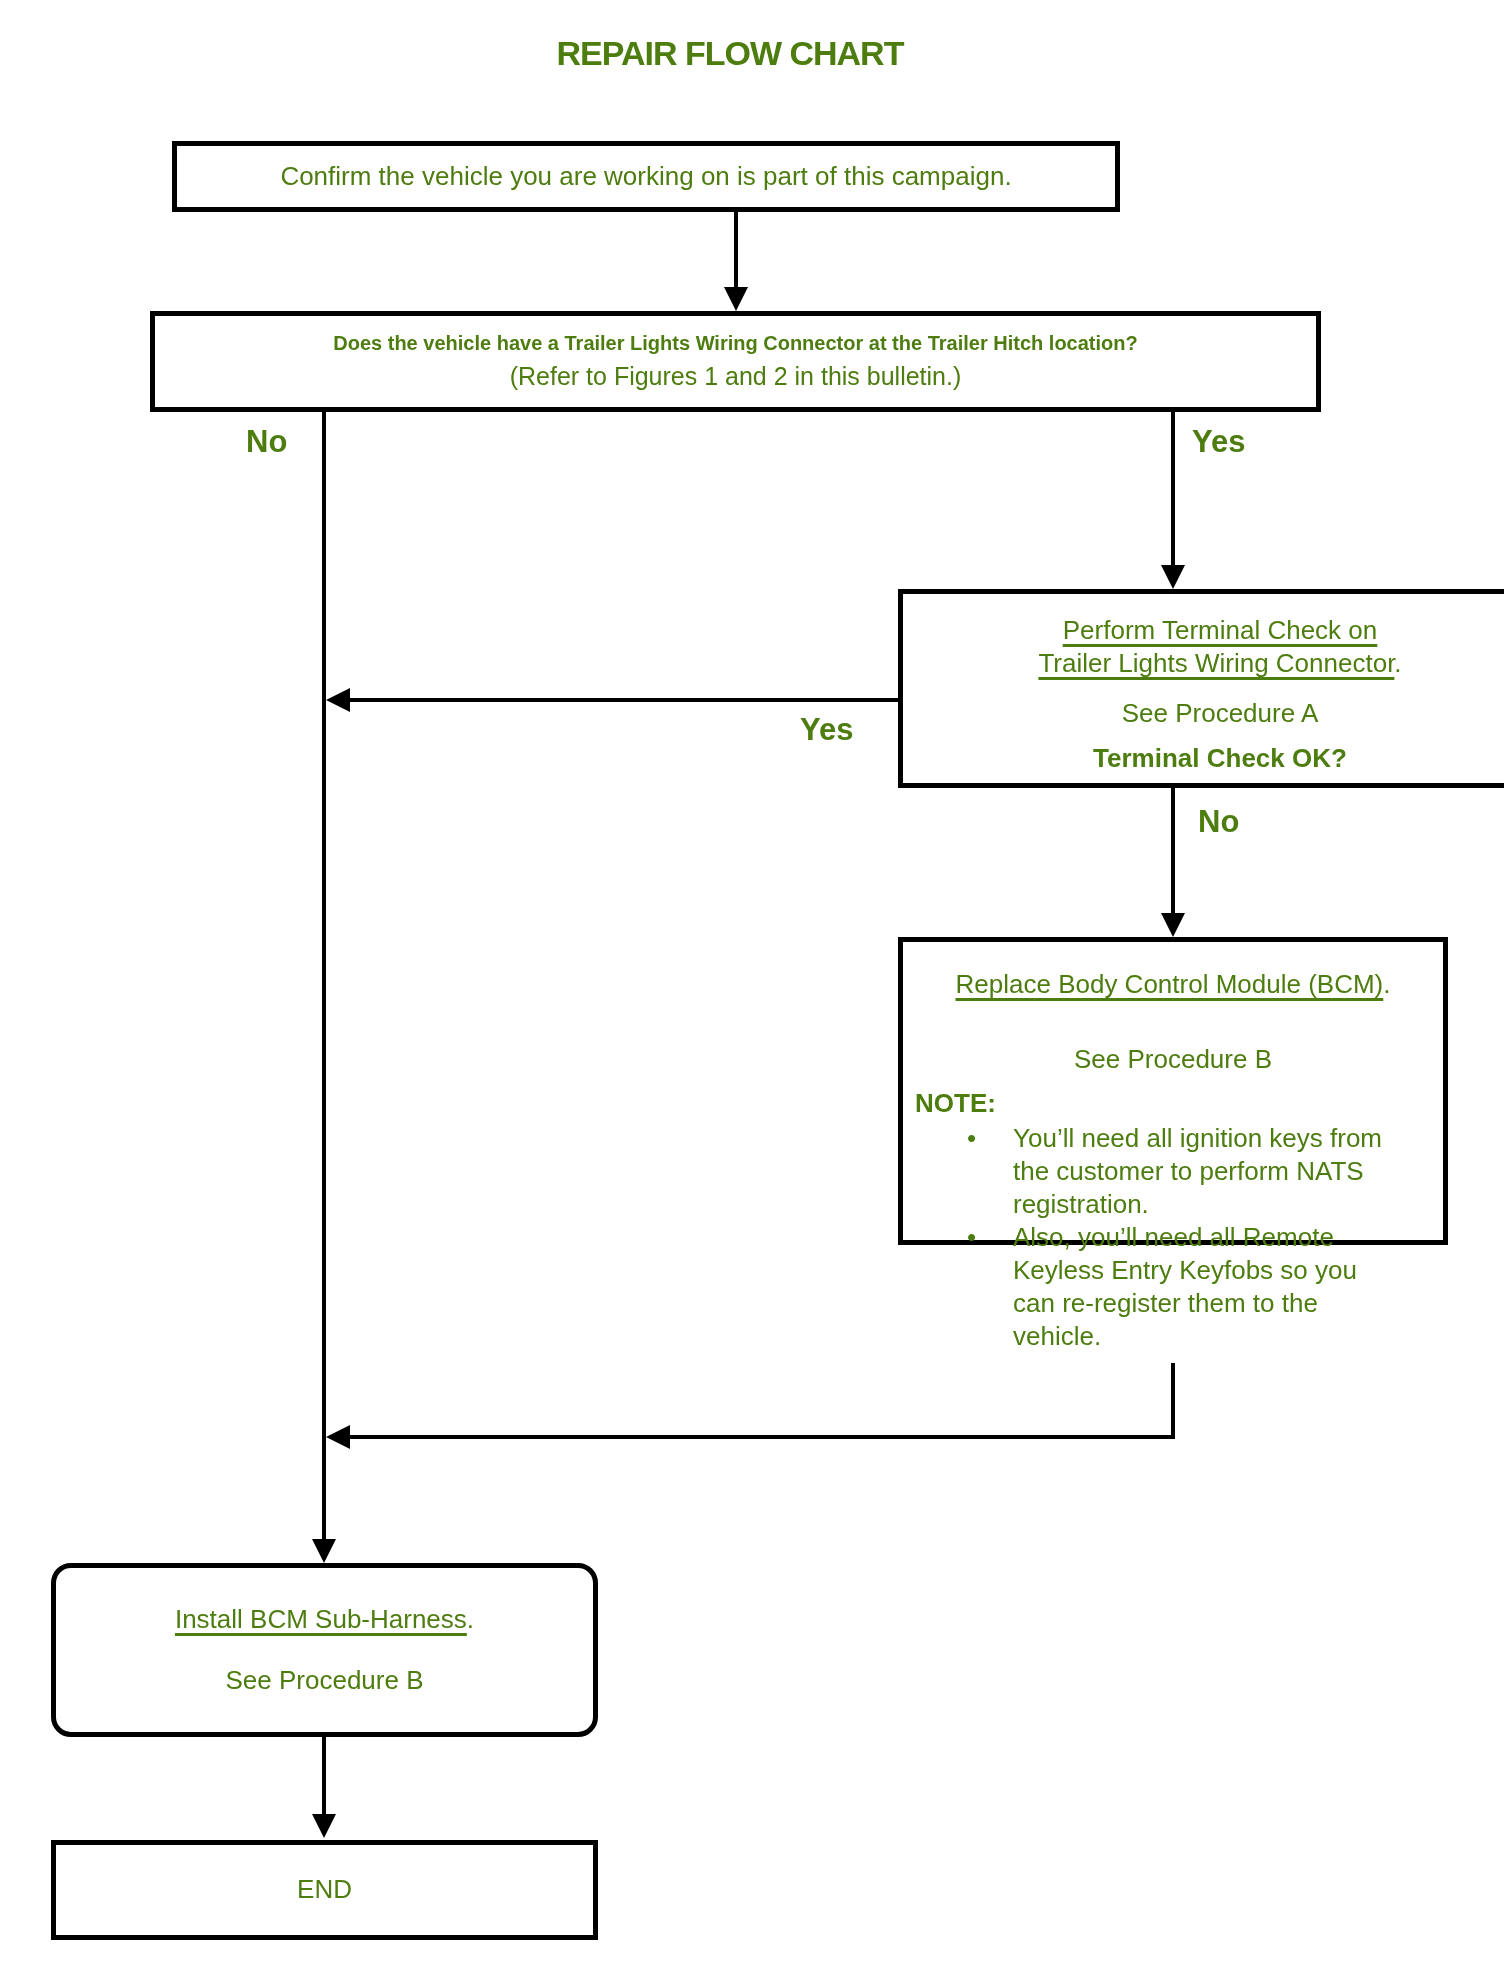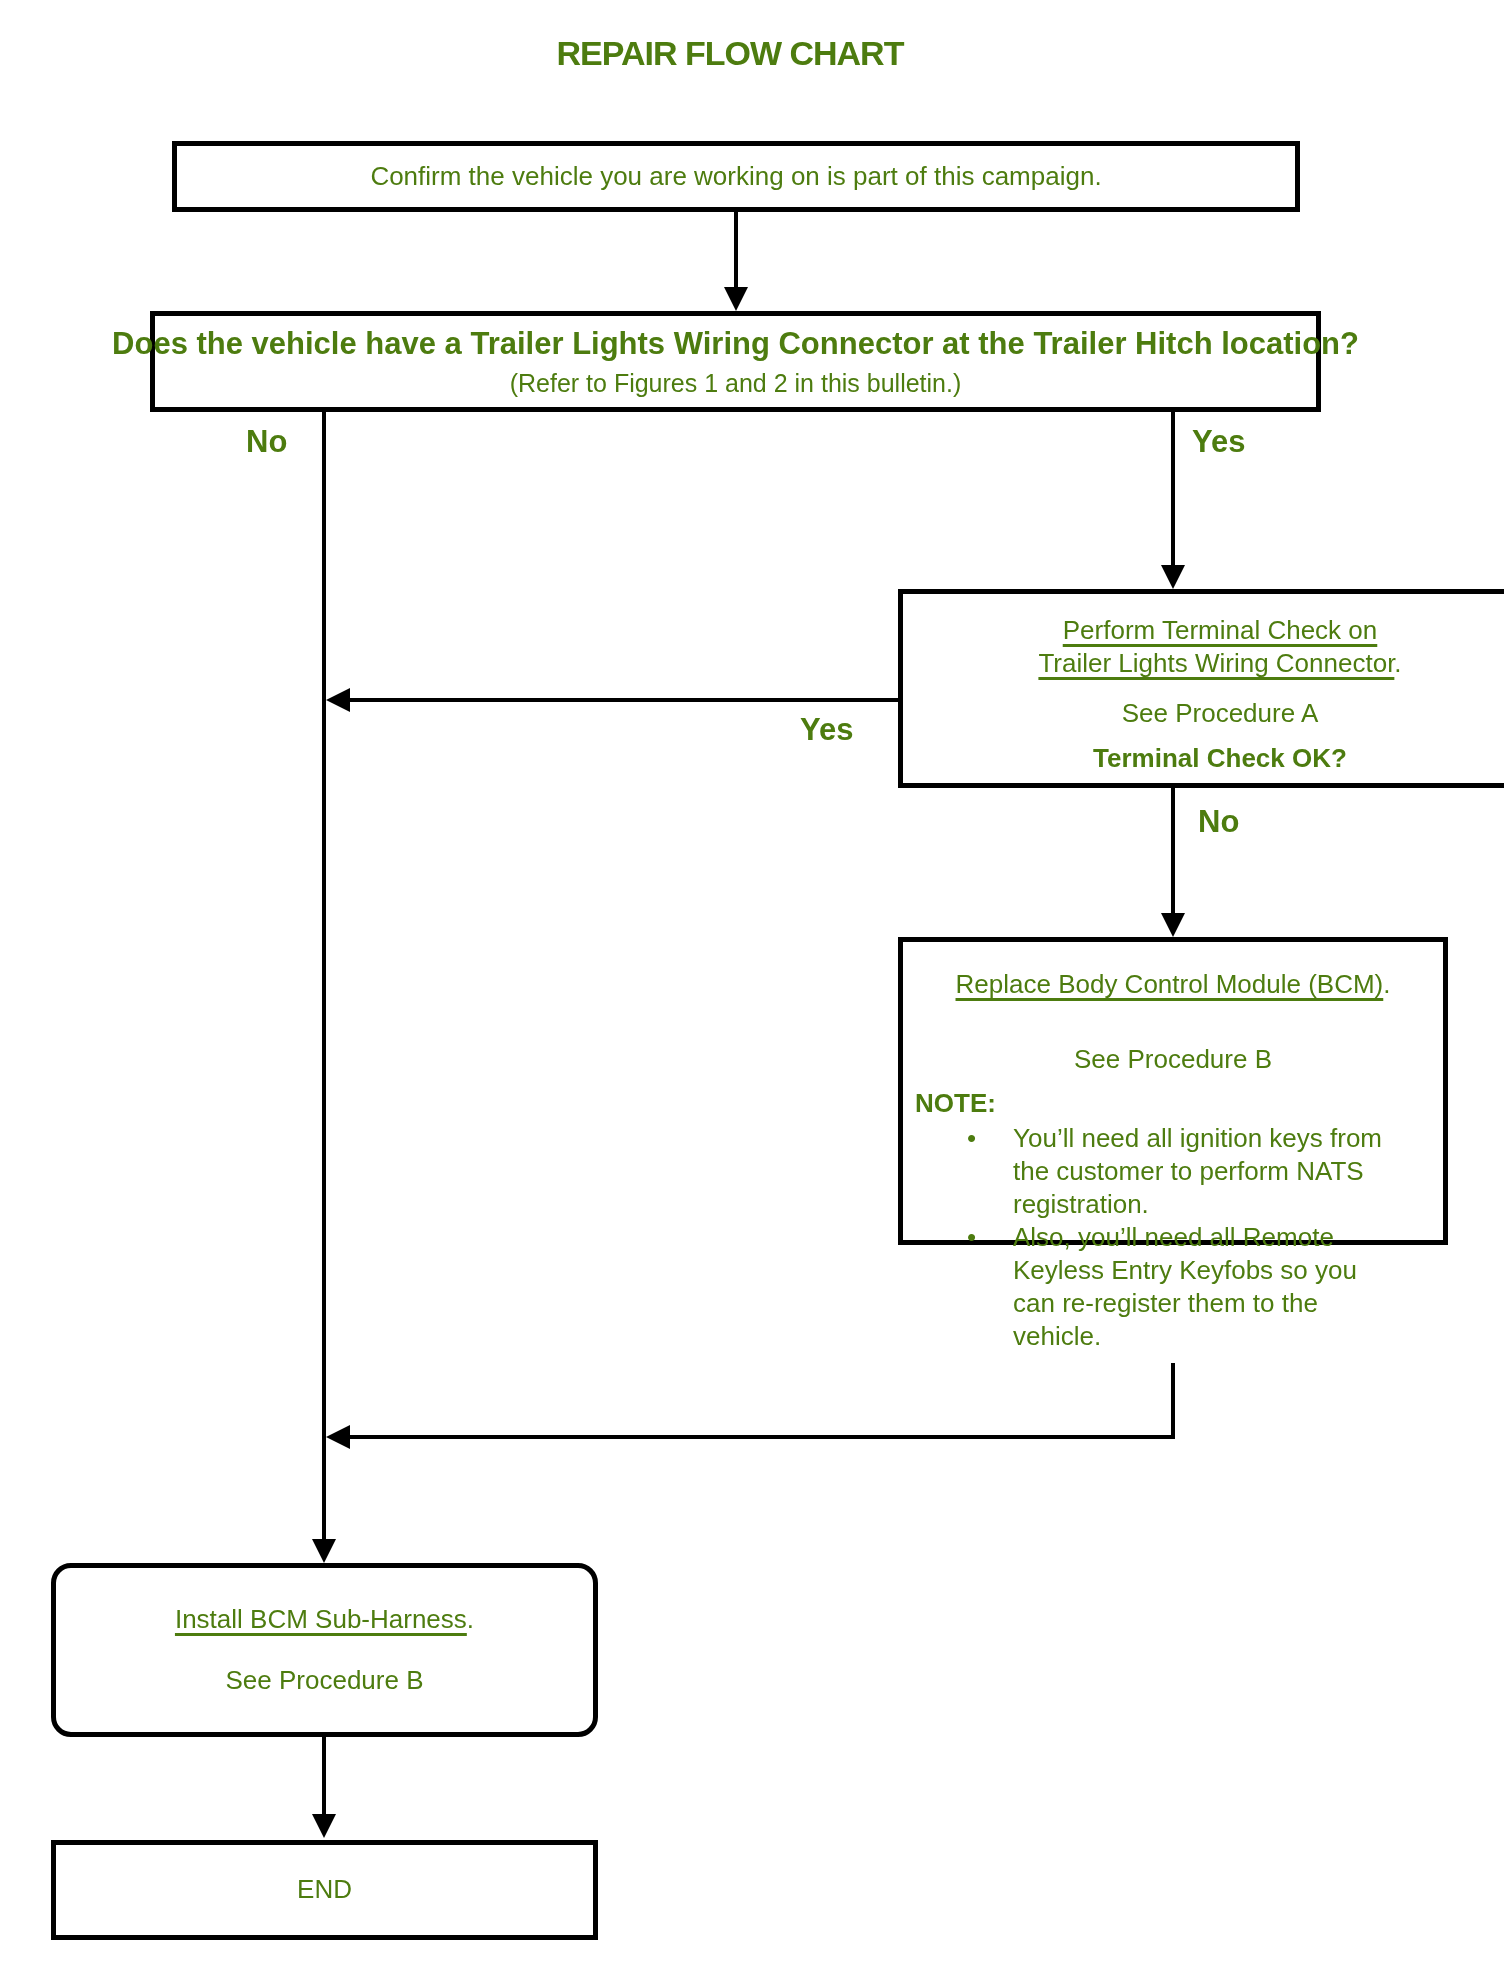--- a/index.html
+++ b/index.html
@@ -51,21 +51,21 @@
     font-weight: bold;
     font-size: 31px;
     white-space: nowrap;
   }
   .u {
     text-decoration: underline;
     text-decoration-thickness: 3px;
     text-underline-offset: 5px;
   }
   .bold { font-weight: bold; }
-  .q1 { font-weight: bold; font-size: 31px; white-space: nowrap; }
+  .q1 { font-weight: bold; font-size: 20px; white-space: nowrap; }
   .q2 { font-size: 25px; white-space: nowrap; margin-top: 4px; }
 
   
   #box-terminal-check { justify-content: flex-start; padding-top: 20px; }
   #box-terminal-check .proc { margin-top: 16px; }
   #box-terminal-check .ask  { margin-top: 12px; }
 
   
   #box-replace-bcm { justify-content: flex-start; padding-top: 26px; }
   #box-replace-bcm .proc { margin-top: 42px; }
@@ -92,21 +92,21 @@
   #box-install { gap: 28px; }
   #box-end { font-size: 26px; }
 </style>
 </head>
 <body>
 
 <div id="page">
 
   <div class="chart-title">REPAIR FLOW CHART</div>
 
-  <div class="node" id="box-confirm" style="left:172px; top:141px; width:1128px; height:71px;">
+  <div class="node" id="box-confirm" style="left:172px; top:141px; width:948px; height:71px;">
     <div>Confirm the vehicle you are working on is part of this campaign.</div>
   </div>
 
   <div class="vline" style="left:734px; top:211px; width:4px; height:78px;"></div>
   <div class="arr-down" style="left:724px; top:287px;"></div>
 
   <div class="node" id="box-question" style="left:150px; top:311px; width:1171px; height:101px;">
     <div class="q1">Does the vehicle have a Trailer Lights Wiring Connector at the Trailer Hitch location?</div>
     <div class="q2">(Refer to Figures 1 and 2 in this bulletin.)</div>
   </div>

